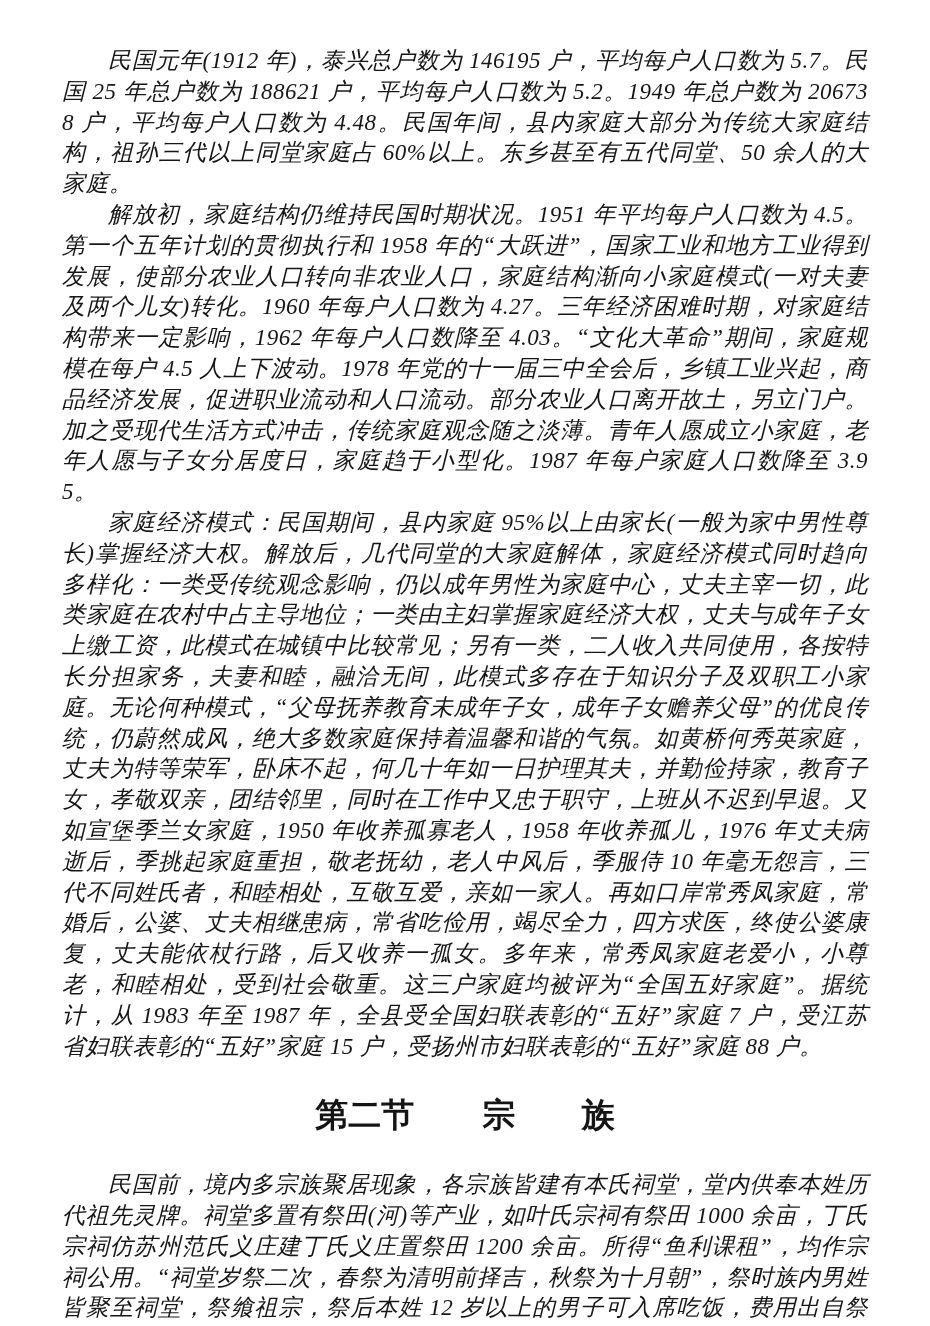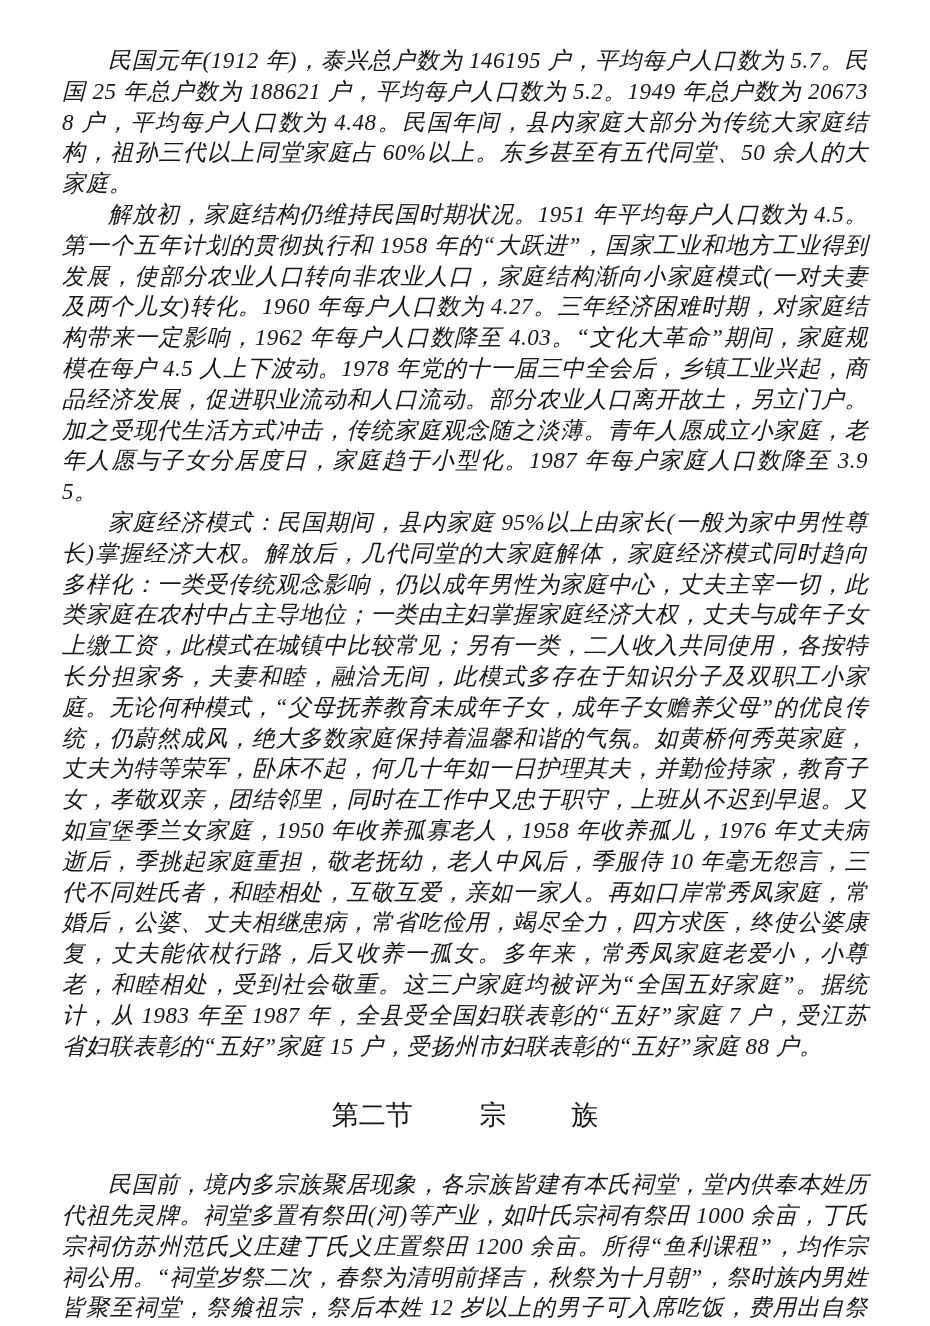--- a/index.html
+++ b/index.html
@@ -25,22 +25,22 @@
     text-align: justify;
     text-justify: inter-character;
     text-indent: 2em;
     letter-spacing: 0.5px;
     word-break: break-all;
     font-style: italic;
   }
   .section-heading {
     margin: 30px 0 32px 0;
     text-align: center;
-    font-size: 27px;
-    font-weight: 400;
+    font-size: 33px;
+    font-weight: 700;
     line-height: 46px;
     color: #141414;
     white-space: nowrap;
   }
   .section-heading .h-number {
     display: inline-block;
   }
   .section-heading .h-char1 {
     display: inline-block;
     margin-left: 60px;

